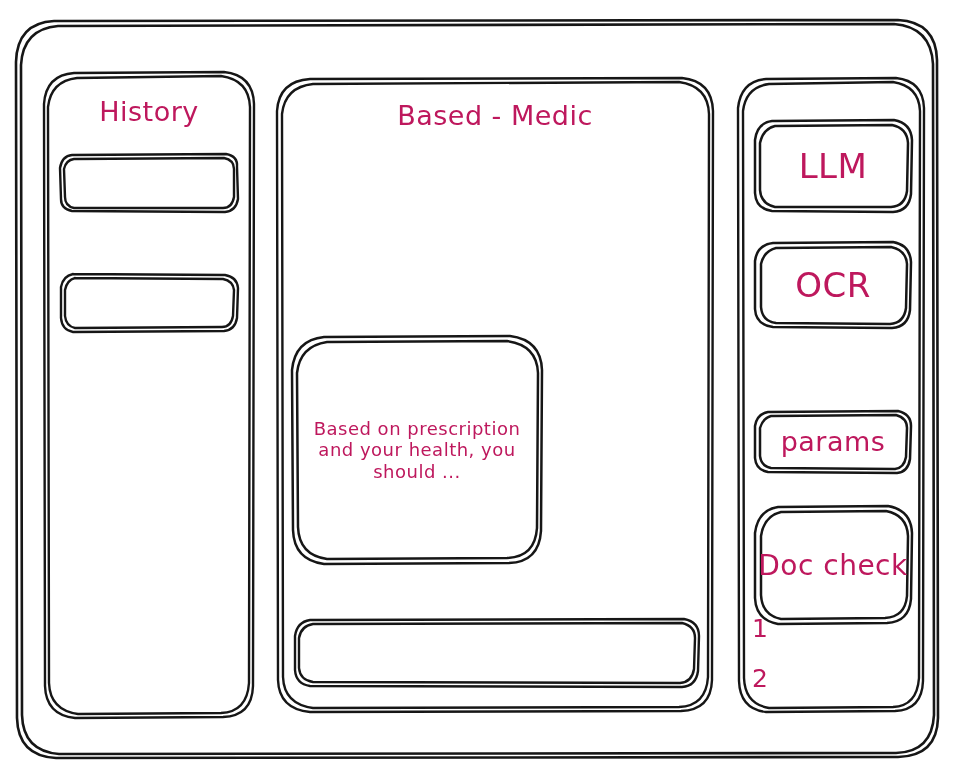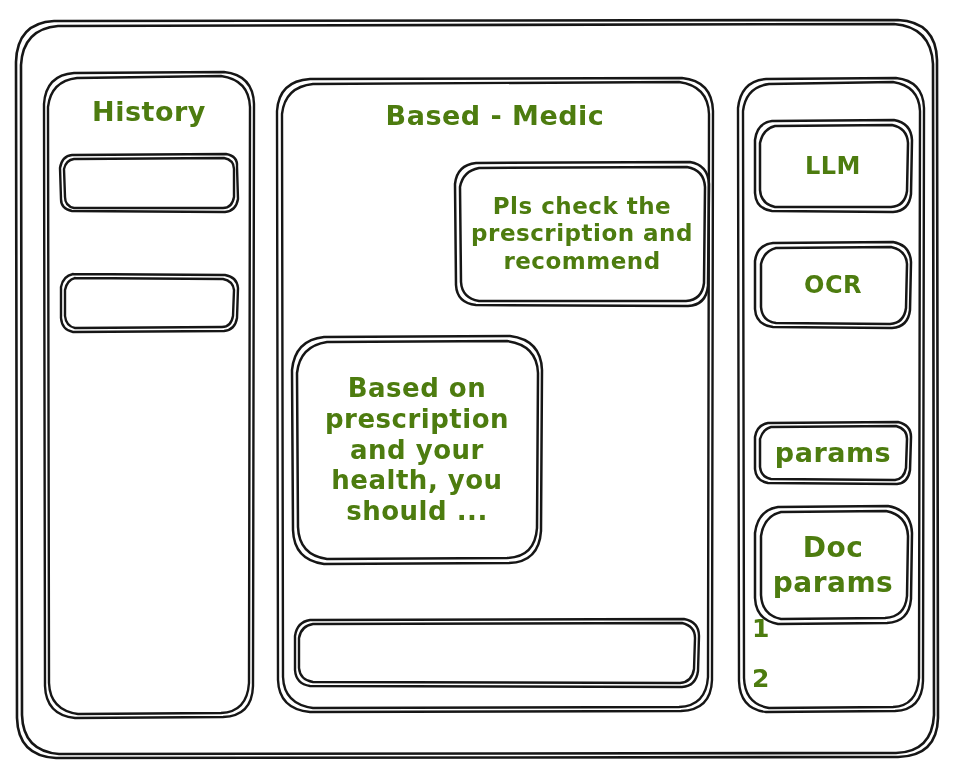--- a/index.html
+++ b/index.html
@@ -50,23 +50,23 @@
   .sketch path {
     fill: none;
     stroke: #161616;
     stroke-linecap: round;
     stroke-linejoin: round;
   }
 
   
   .hand {
     font-family: "DejaVu Sans", sans-serif;
-    font-weight: 700;
+    font-weight: 400;
     letter-spacing: 0.5px;
-    color: #4d7c0f;
+    color: #be185d;
     line-height: 1.18;
   }
 
   
   #window-frame        { left: 14px;  top: 18px;  width: 926px; height: 742px; }
   #window-frame path   { stroke-width: 2.6; }
 
   #history-panel       { left: 42px;  top: 70px;  width: 214px; height: 650px; }
   #history-panel path  { stroke-width: 2.4; }
 
@@ -88,32 +88,32 @@
   .hist-item path  { stroke-width: 2.4; }
   #hist-item-0     { top: 152px; }
   #hist-item-1     { top: 272px; }
 
   #user-bubble      { left: 452px; top: 160px; width: 260px; height: 148px; }
   #user-bubble path { stroke-width: 2.5; }
   #user-bubble .lbl { font-size: 23px; }
 
   #agent-bubble      { left: 288px; top: 334px; width: 258px; height: 232px; }
   #agent-bubble path { stroke-width: 2.5; }
-  #agent-bubble .lbl { font-size: 26px; }
+  #agent-bubble .lbl { font-size: 18px; }
 
   #composer      { left: 292px; top: 617px; width: 410px; height: 72px; }
   #composer path { stroke-width: 2.4; }
 
   .tool-btn       { left: 752px; width: 162px; }
   .tool-btn path  { stroke-width: 2.5; }
-  .tool-btn .lbl  { font-size: 24px; }
+  .tool-btn .lbl  { font-size: 34px; }
 
   #tool-llm     { top: 118px; height: 96px; }
   #tool-ocr     { top: 240px; height: 90px; }
-  #tool-params  { top: 420px; height: 66px; }
+  #tool-params  { top: 409px; height: 66px; }
   #tool-params .lbl { font-size: 27px; }
   #tool-doc     { top: 504px; height: 122px; }
   #tool-doc .lbl { font-size: 28px; line-height: 1.25; }
 
   .doc-entry {
     position: absolute;
     left: 752px;
     font-size: 25px;
   }
   #doc-entry-0 { top: 614px; }
@@ -156,27 +156,20 @@
   </div>
 
   <div class="sketch" id="main-panel">
     <svg viewBox="0 0 442 638" preserveAspectRatio="none">
       <path d="M36,3 L408,2 Q438,5 439,35 L438,604 Q437,634 407,635 L36,636 Q5,633 4,604 L3,35 Q5,5 36,3"></path>
       <path d="M39,8 L405,6 Q434,10 435,38 L434,601 Q432,630 405,631 L39,632 Q10,628 9,601 L8,38 Q11,11 39,8"></path>
     </svg>
   </div>
   <div class="panel-title hand" id="main-title">Based - Medic</div>
 
-  <div class="sketch" id="user-bubble">
-    <svg viewBox="0 0 260 148" preserveAspectRatio="none">
-      <path d="M24,3 L238,2 Q256,5 257,24 L256,126 Q254,145 236,146 L24,145 Q5,143 4,125 L3,24 Q5,5 24,3"></path>
-      <path d="M27,8 L235,7 Q252,10 253,27 L252,123 Q250,140 234,141 L27,141 Q10,138 9,122 L8,27 Q11,11 27,8"></path>
-    </svg>
-    <span class="lbl hand">Pls check the prescription and recommend</span>
-  </div>
 
   <div class="sketch" id="agent-bubble">
     <svg viewBox="0 0 258 232" preserveAspectRatio="none">
       <path d="M36,3 L222,2 Q253,6 254,36 L253,197 Q251,228 221,229 L36,230 Q6,226 5,196 L4,36 Q7,6 36,3"></path>
       <path d="M39,8 L219,7 Q249,11 250,39 L249,194 Q247,223 219,224 L39,225 Q11,221 10,193 L9,39 Q12,12 39,8"></path>
     </svg>
     <span class="lbl hand">Based on prescription and your health, you should ...</span>
   </div>
 
   <div class="sketch" id="composer">
@@ -216,19 +209,19 @@
       <path d="M19,7 L144,6 Q155,9 155,19 L154,48 Q152,59 143,60 L19,59 Q9,57 8,47 L8,19 Q11,9 19,7"></path>
     </svg>
     <span class="lbl hand">params</span>
   </div>
 
   <div class="sketch tool-btn" id="tool-doc">
     <svg viewBox="0 0 162 122" preserveAspectRatio="none">
       <path d="M26,3 L136,2 Q159,6 160,29 L159,95 Q157,118 135,119 L26,120 Q4,116 3,94 L3,29 Q6,6 26,3"></path>
       <path d="M29,8 L134,7 Q155,11 156,32 L155,92 Q153,113 133,114 L29,115 Q10,111 9,91 L9,32 Q12,12 29,8"></path>
     </svg>
-    <span class="lbl hand">Doc params</span>
+    <span class="lbl hand">Doc check</span>
   </div>
 
   <div class="doc-entry hand" id="doc-entry-0">1</div>
   <div class="doc-entry hand" id="doc-entry-1">2</div>
 
 </div>
 
 </body></html>

